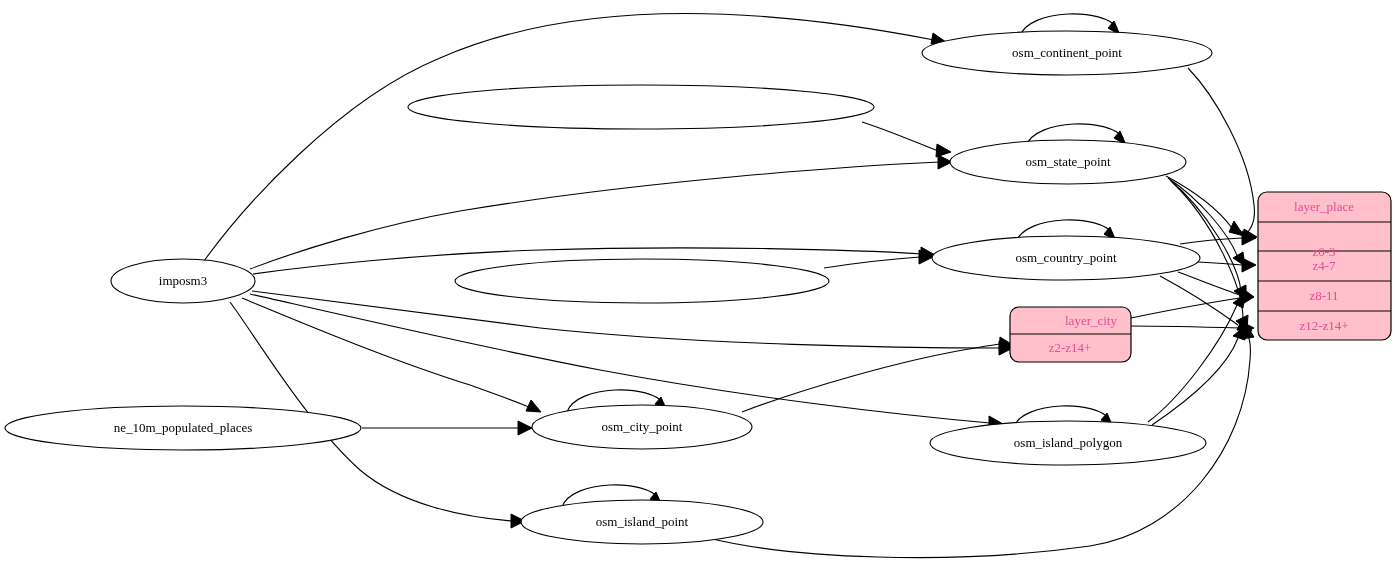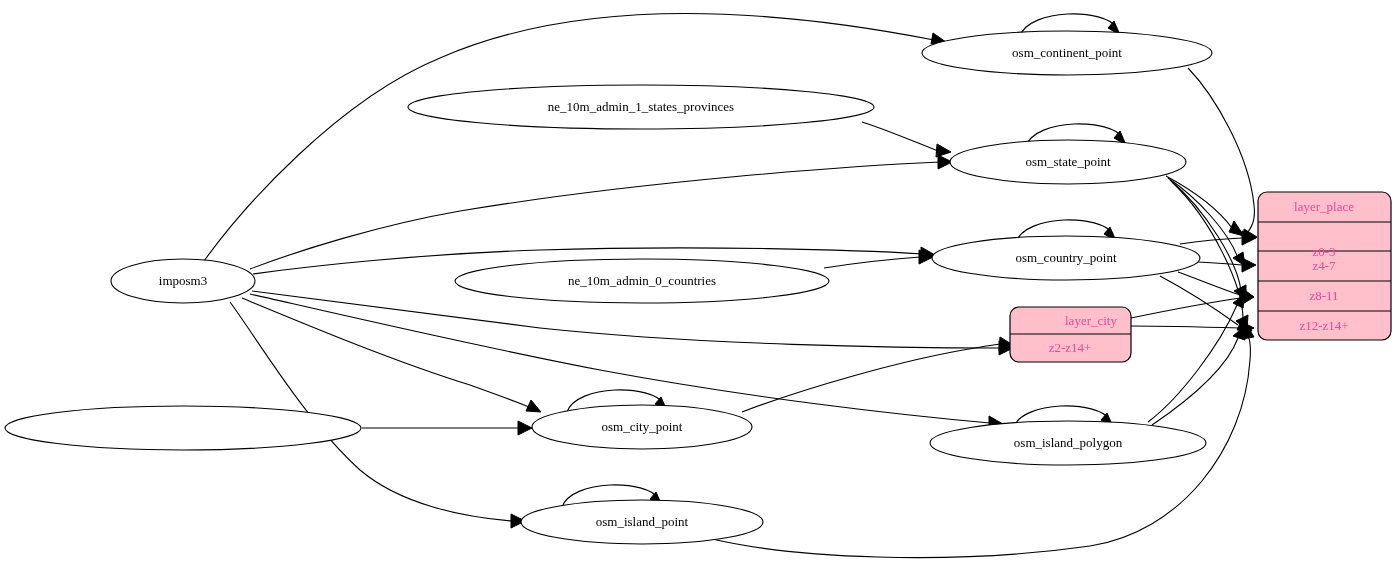--- a/index.html
+++ b/index.html
@@ -204,22 +204,21 @@
       <ellipse class="ell" cx="183" cy="428" rx="178" ry="22"></ellipse>
       <ellipse class="ell" cx="1067" cy="53" rx="145" ry="22"></ellipse>
       <ellipse class="ell" cx="1068" cy="162" rx="118" ry="22"></ellipse>
       <ellipse class="ell" cx="1066" cy="258" rx="134" ry="22"></ellipse>
       <ellipse class="ell" cx="642" cy="427" rx="110" ry="22"></ellipse>
       <ellipse class="ell" cx="642" cy="522" rx="121" ry="22"></ellipse>
       <ellipse class="ell" cx="1068" cy="443" rx="138" ry="22"></ellipse>
     </svg>
 
     <div class="node-label" style="left:183px;top:281px;">imposm3</div>
-    <div class="node-label" style="left:641px;top:107px;">ne_10m_admin_1_states_provinces</div>
-    <div class="node-label" style="left:642px;top:281px;">ne_10m_admin_0_countries</div>
+    <div class="node-label" style="left:183px;top:428px;">ne_10m_populated_places</div>
     <div class="node-label" style="left:1067px;top:53px;">osm_continent_point</div>
     <div class="node-label" style="left:1068px;top:162px;">osm_state_point</div>
     <div class="node-label" style="left:1066px;top:258px;">osm_country_point</div>
     <div class="node-label" style="left:642px;top:427px;">osm_city_point</div>
     <div class="node-label" style="left:642px;top:522px;">osm_island_point</div>
     <div class="node-label" style="left:1068px;top:443px;">osm_island_polygon</div>
 
     <svg width="1395" height="568" style="position:absolute;left:0;top:0;pointer-events:none;">
       <rect class="rec-fill" x="1010" y="307" width="121" height="55" rx="9" ry="9"></rect>
       <line class="rec-div" x1="1010" y1="334" x2="1131" y2="334"></line>

